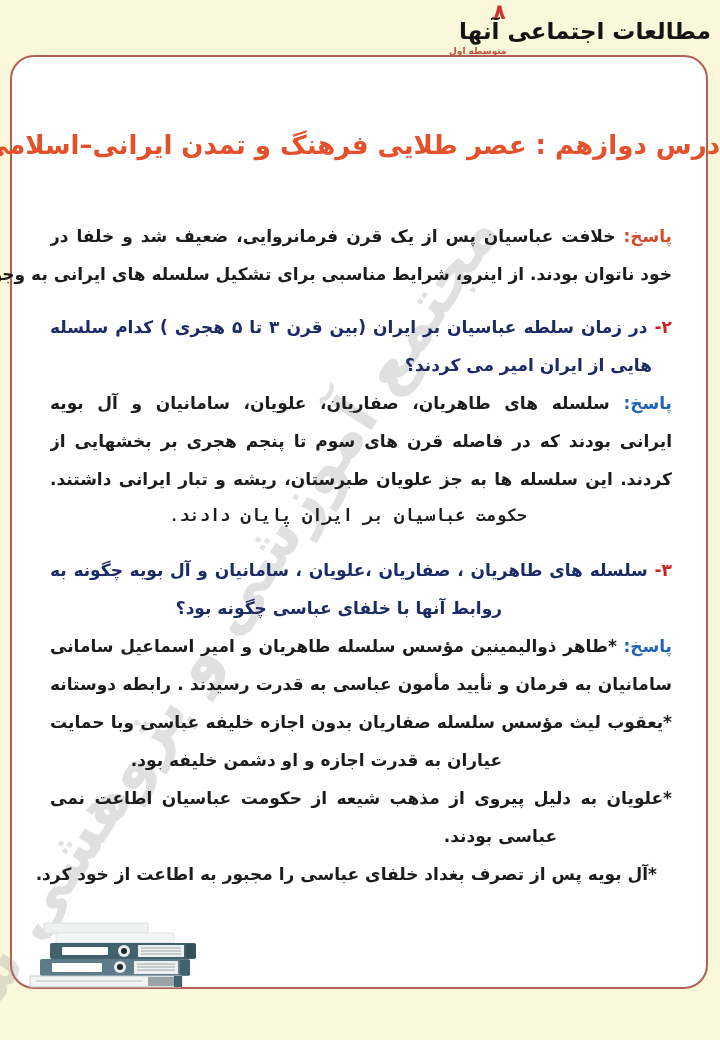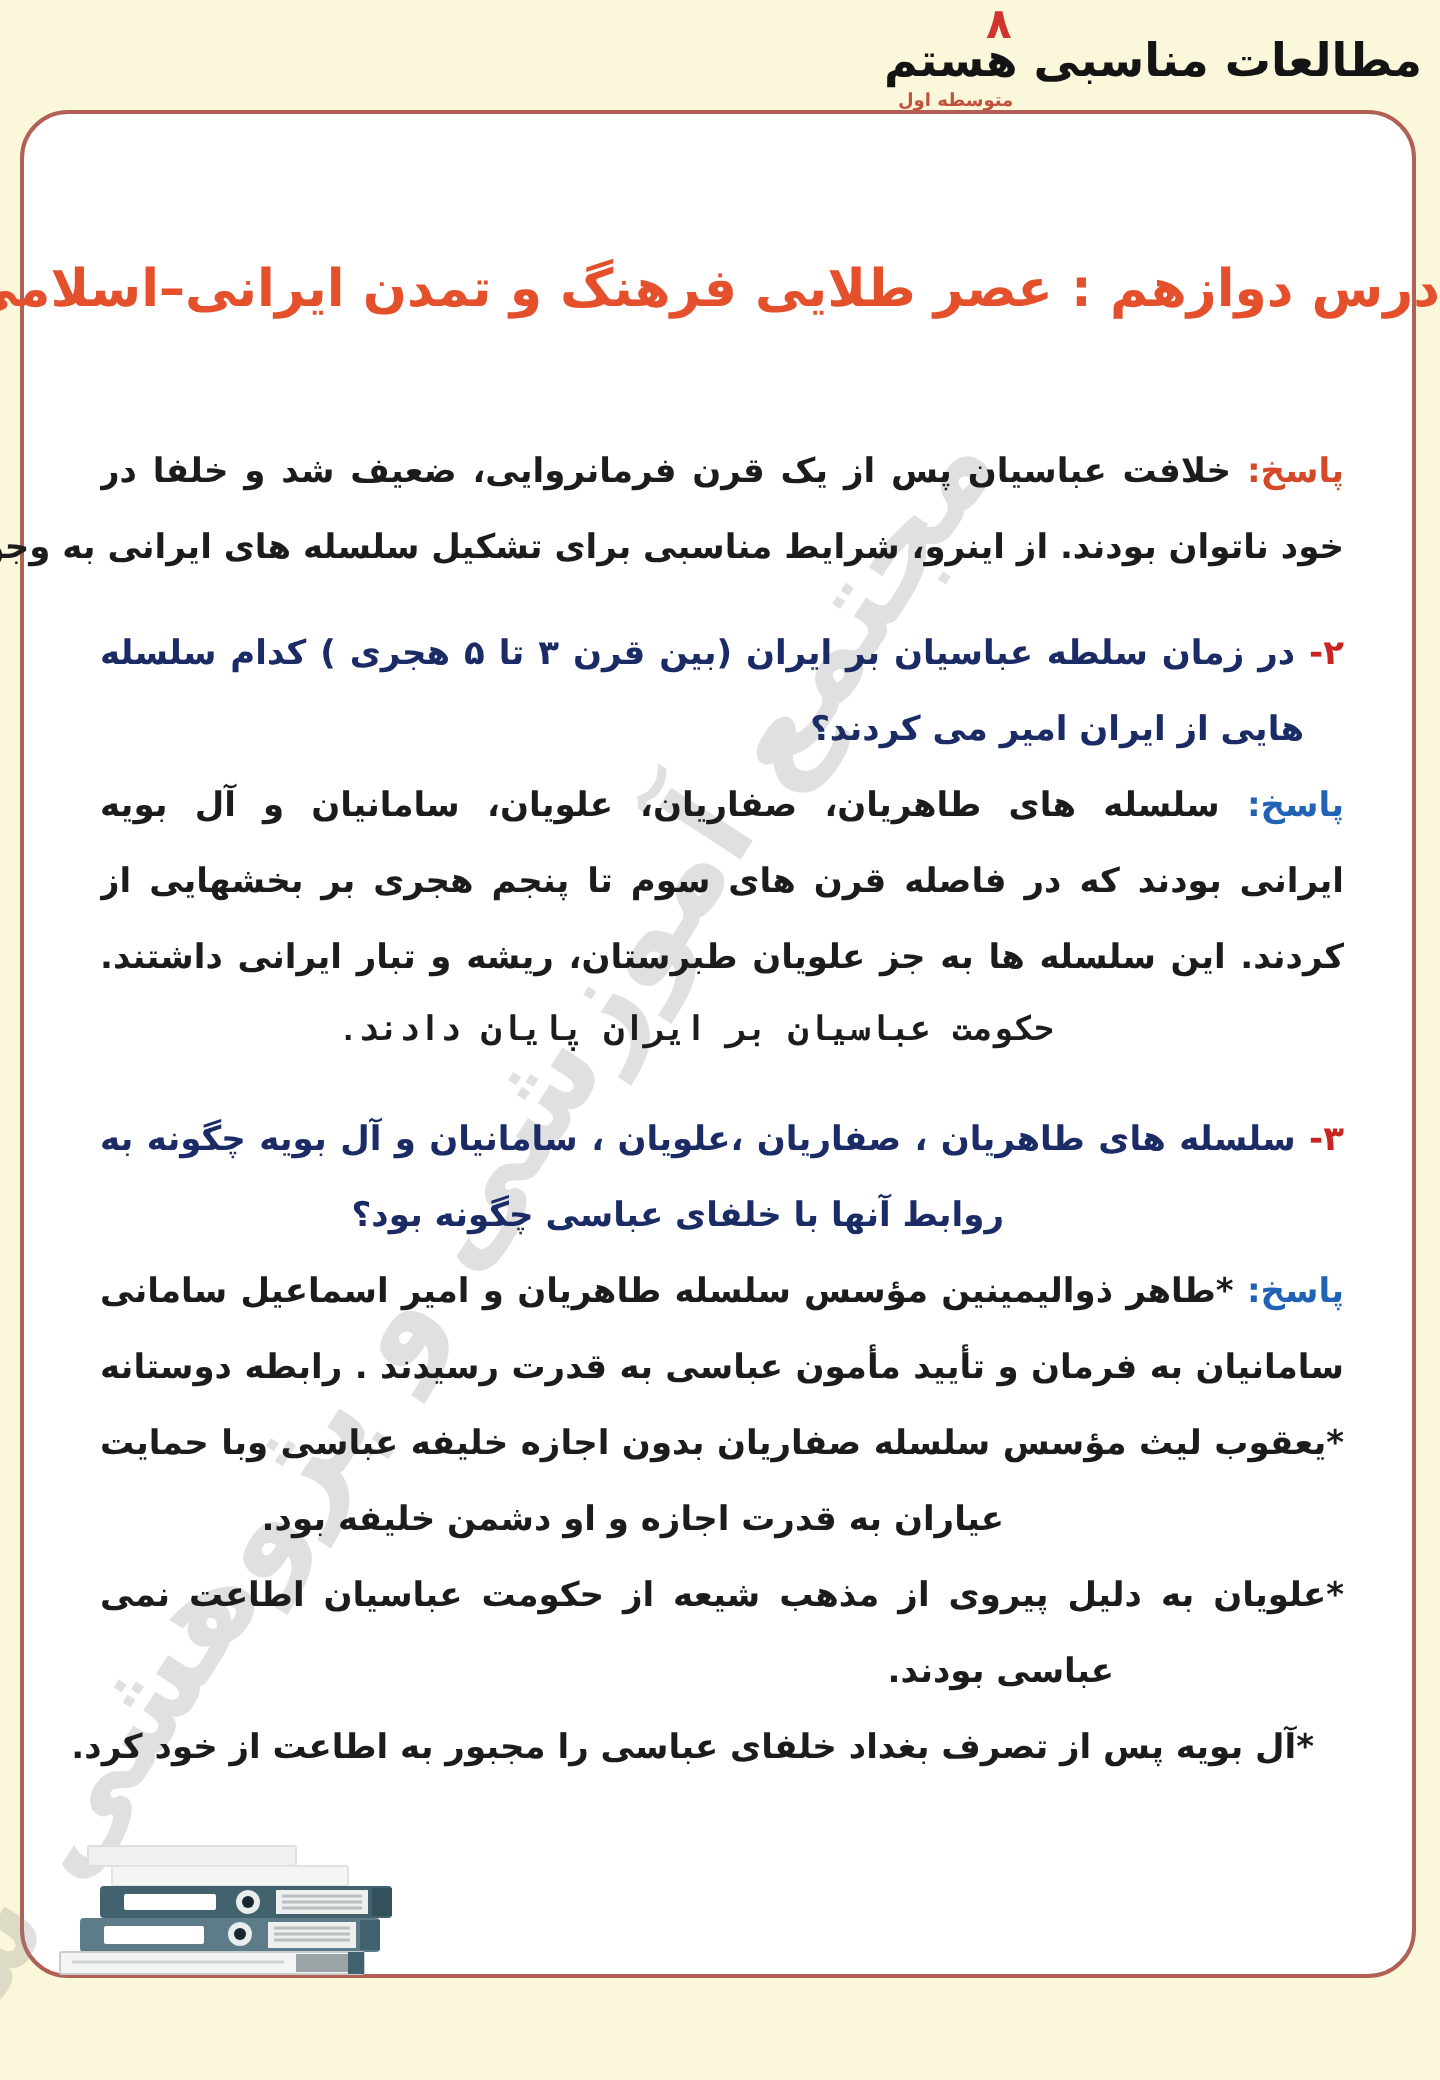--- a/index.html
+++ b/index.html
@@ -57,21 +57,21 @@
   
   .books{position:absolute;left:22px;top:922px;z-index:4;}
 </style>
 </head>
 <body>
 
 <div class="sheet"></div>
 
 <div class="logo">
   <span class="grade">۸</span>
-  <span class="brand">مطالعات مناسبی هستم</span>
+  <span class="brand">مطالعات اجتماعی آنها</span>
   <span class="level">متوسطه اول</span>
 </div>
 
 <div class="watermark">مجتمع آموزشی و پژوهشی شمس</div>
 
 <div class="doc-title">درس دوازهم : عصر طلایی فرهنگ و تمدن  ایرانی–اسلامی</div>
 
 <div class="content" id="content">
     <div class="qa-block">
       <div class="line f"><span class="c-ansred">پاسخ:</span><span class="c-body"> خلافت عباسیان پس از یک قرن فرمانروایی، ضعیف شد و خلفا در اداره قلمرو پهناور</span></div>

